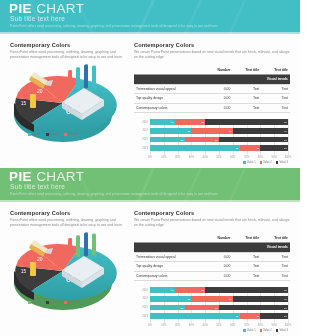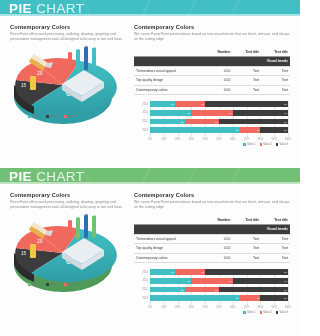--- a/index.html
+++ b/index.html
@@ -1,21 +1,21 @@
 <!DOCTYPE html>
 <html><head>
 <meta charset="utf-8">
 <style>
   html,body{margin:0;padding:0;background:#ffffff;}
   body{width:300px;height:336px;overflow:hidden;font-family:"Liberation Sans",sans-serif;}
   .slide{position:relative;width:300px;height:168px;background:#fdfdfd;overflow:hidden;}
   .slide.teal{--accent:#41bfc4;--accent-dk:#2f9ea5;--accent-lt:#6fd0d3;}
   .slide.green{--accent:#72bf76;--accent-dk:#4f9a57;--accent-lt:#9ad49c;}
 
-  .hdr{position:relative;height:16px;background:var(--accent);overflow:hidden;}
+  .hdr{position:relative;height:34px;background:var(--accent);overflow:hidden;}
   .hdr .diag{position:absolute;inset:0;opacity:.5;
     background:
       linear-gradient(115deg,transparent 48%,rgba(255,255,255,.16) 48.3%,rgba(255,255,255,.16) 49%,transparent 49.3%),
       linear-gradient(115deg,transparent 63%,rgba(255,255,255,.13) 63.3%,rgba(255,255,255,.13) 64%,transparent 64.3%),
       linear-gradient(115deg,transparent 77%,rgba(255,255,255,.13) 77.3%,rgba(255,255,255,.13) 78%,transparent 78.3%),
       linear-gradient(-115deg,transparent 70%,rgba(255,255,255,.10) 70.3%,rgba(255,255,255,.10) 71%,transparent 71.3%),
       linear-gradient(-115deg,transparent 85%,rgba(255,255,255,.10) 85.3%,rgba(255,255,255,.10) 86%,transparent 86.3%);}
   .hdr .bar-bot{position:absolute;left:0;right:0;bottom:0;height:2px;background:rgba(255,255,255,.55);}
   .ttl{position:absolute;left:9px;top:2px;font-size:13.5px;letter-spacing:.4px;color:#fff;line-height:1;}
   .ttl b{font-weight:bold;}

